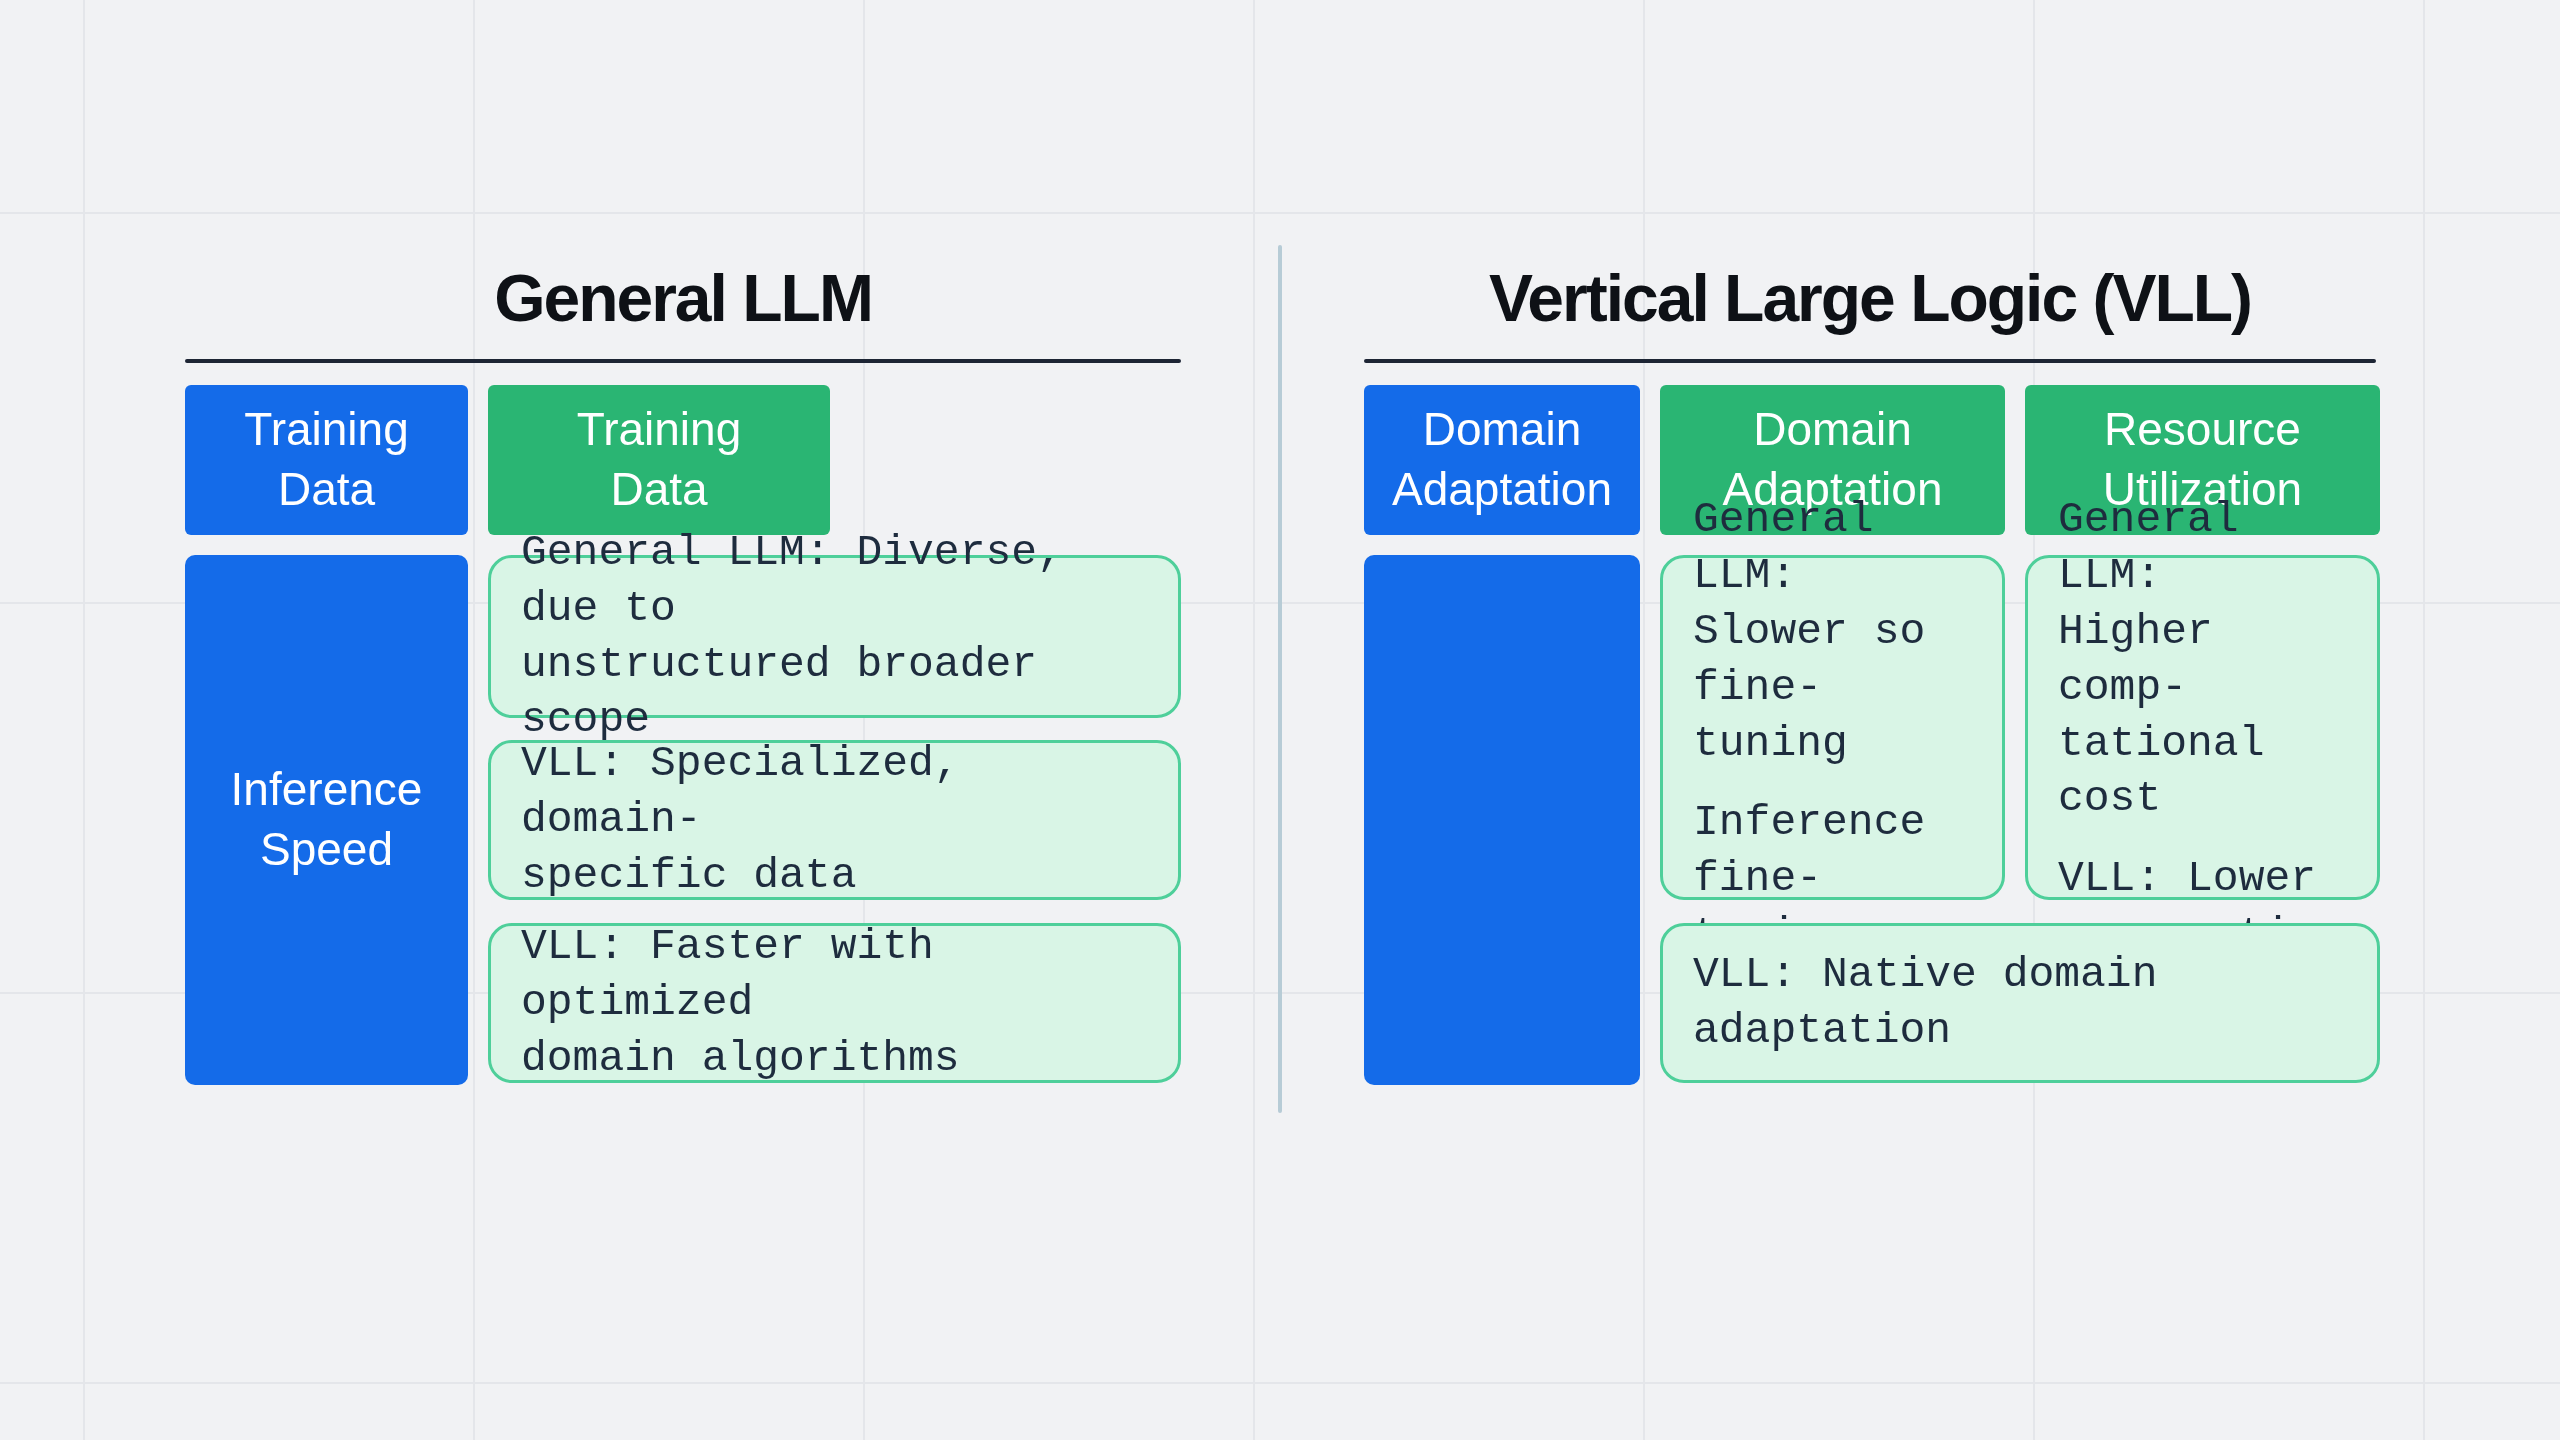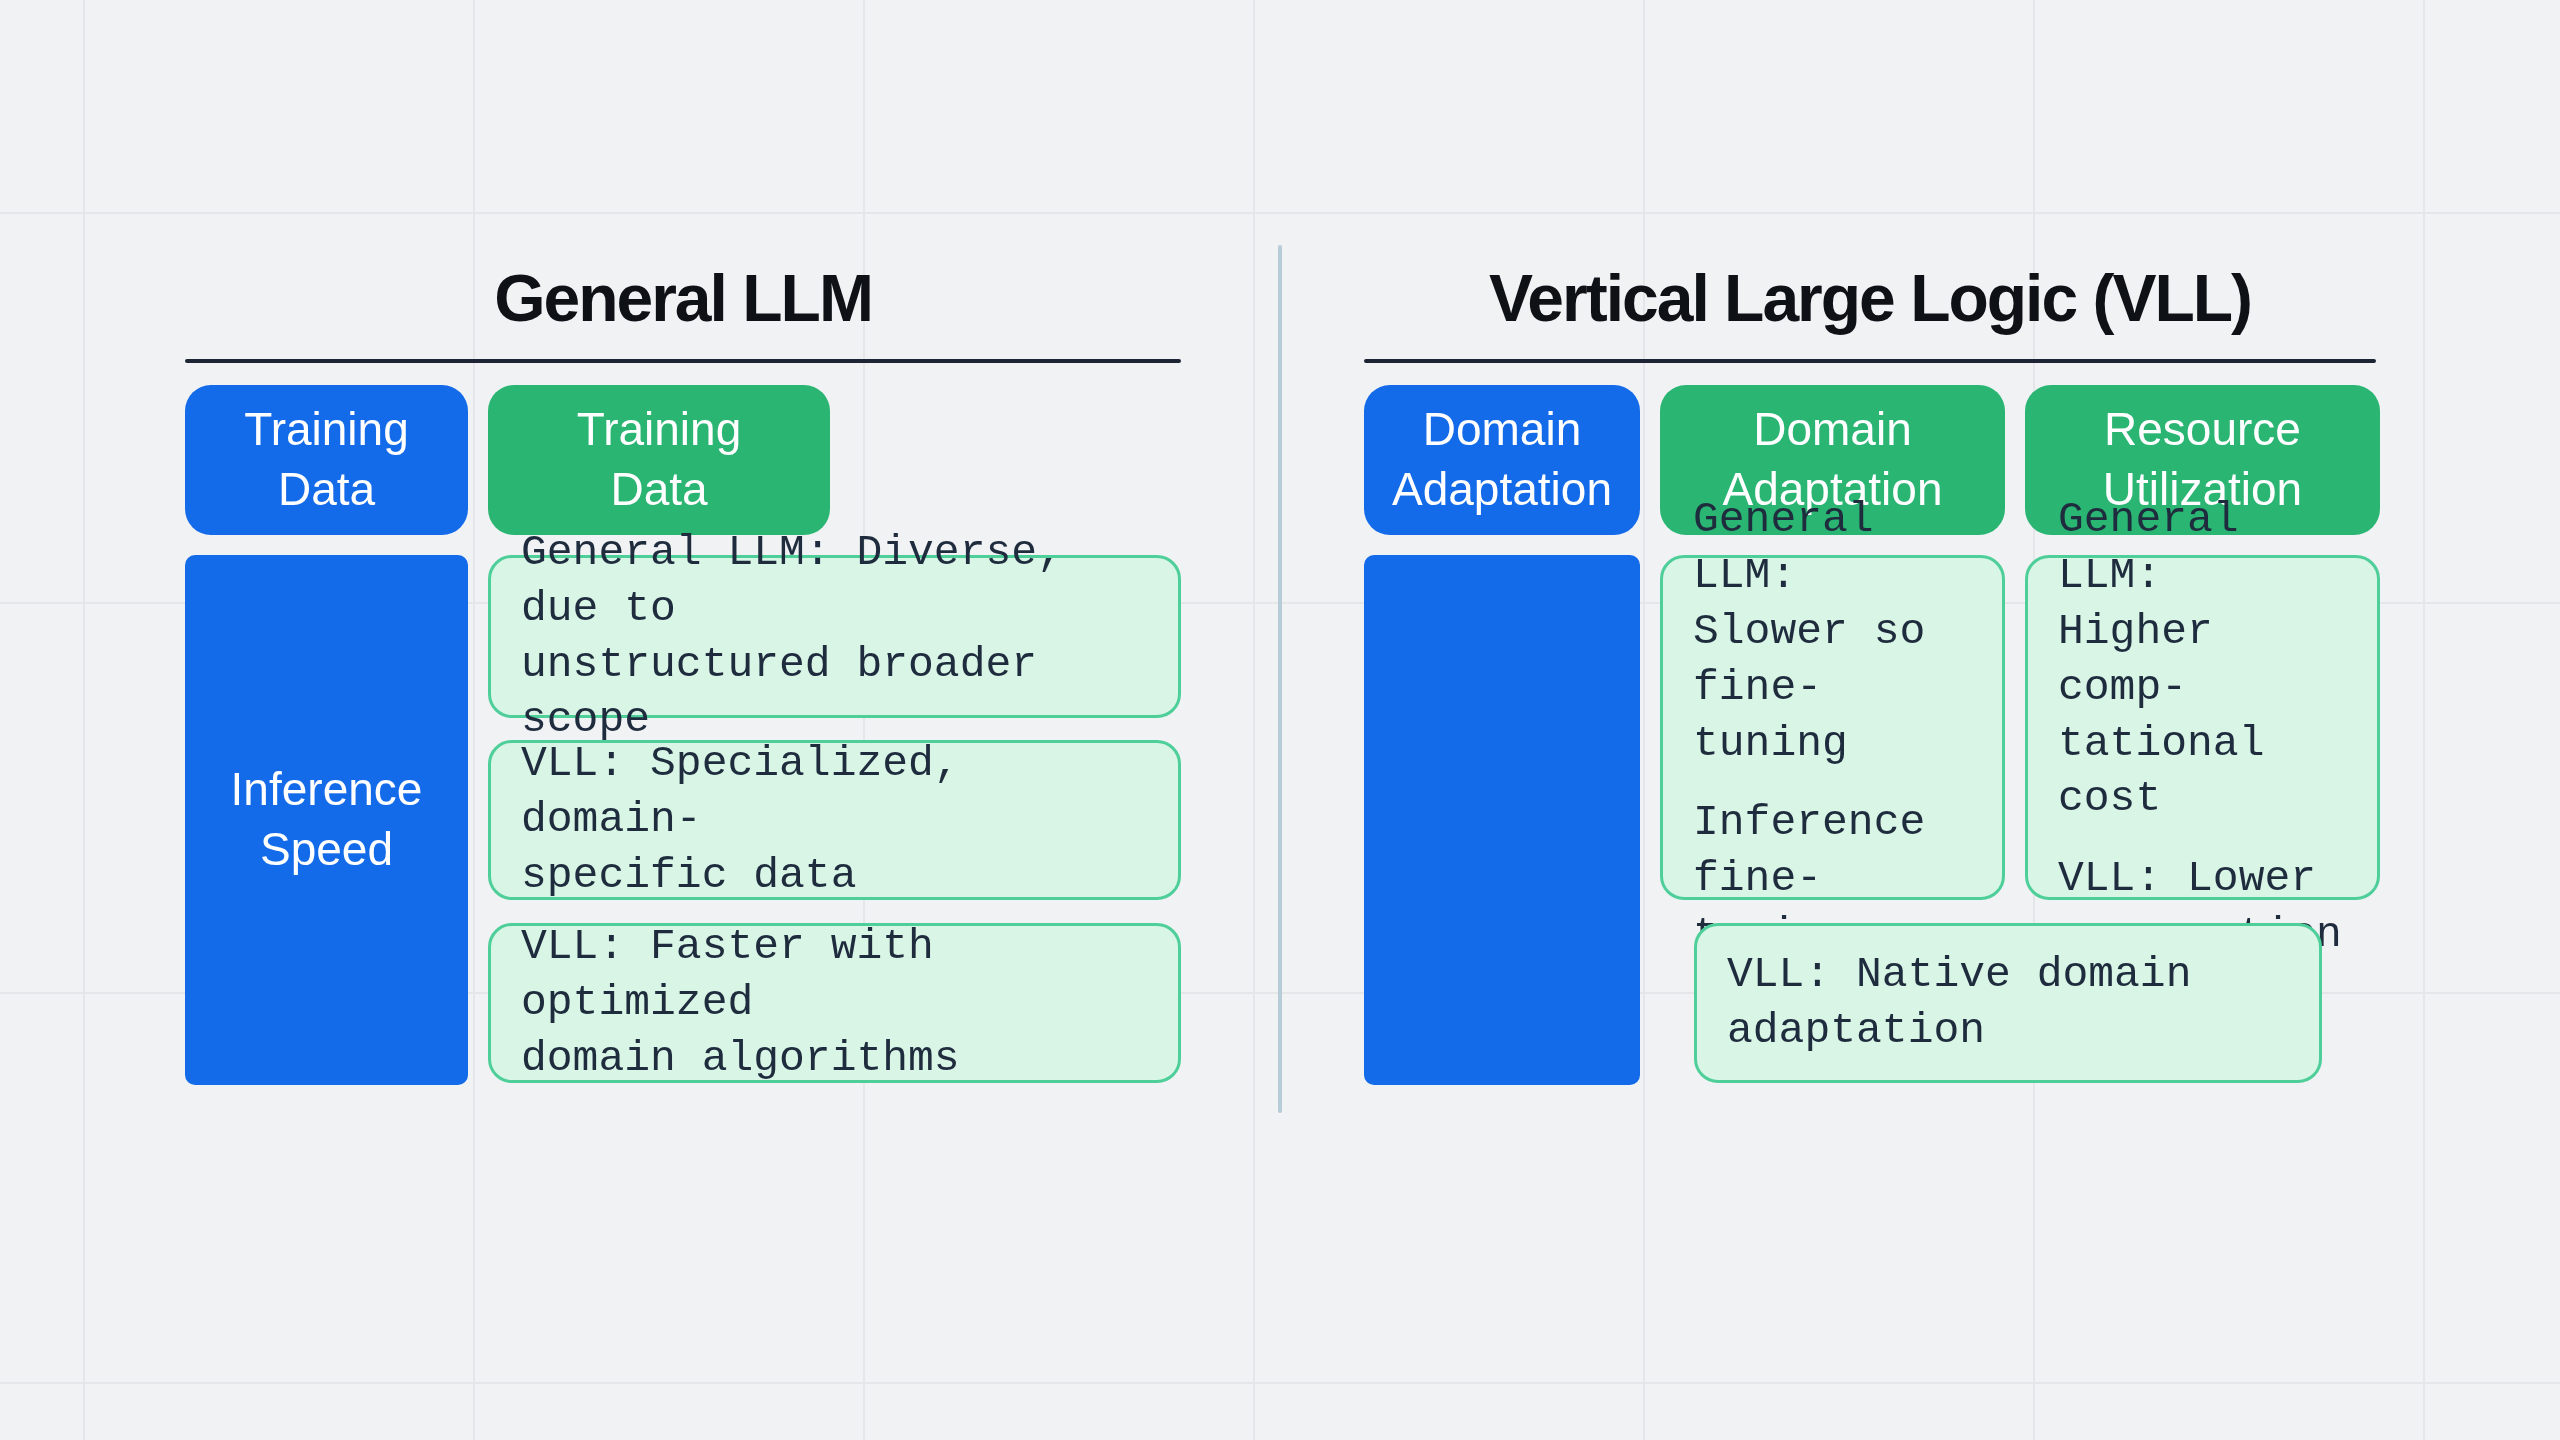--- a/index.html
+++ b/index.html
@@ -31,21 +31,21 @@
     text-align: center;
     line-height: 1.1;
     margin: 0;
   }
   .title-rule {
     height: 4px;
     background: var(--rule, #1d2534);
     border-radius: 2px;
   }
   .hdr-cell {
-    border-radius: 26px;
+    border-radius: 6px;
     display: flex;
     align-items: center;
     justify-content: center;
     text-align: center;
     color: var(--header-text, #ffffff);
     font-size: 46px;
     font-weight: 500;
     line-height: 1.3;
     white-space: pre-line;
   }
@@ -106,21 +106,21 @@
 
   
   .r-title { left: 1364px; top: 262px; width: 1012px; }
   .r-rule  { left: 1364px; top: 359px; width: 1012px; }
   .r-h0 { left: 1364px; top: 385px; width: 276px; height: 150px; }
   .r-h1 { left: 1660px; top: 385px; width: 345px; height: 150px; }
   .r-h2 { left: 2025px; top: 385px; width: 355px; height: 150px; }
   .r-rowhdr { left: 1364px; top: 555px; width: 276px; height: 530px; }
   .r-c0 { left: 1660px; top: 555px; width: 345px; height: 345px; }
   .r-c1 { left: 2025px; top: 555px; width: 355px; height: 345px; }
-  .r-c2 { left: 1660px; top: 923px; width: 628px; height: 160px; margin-left: 34px; }
+  .r-c2 { left: 1660px; top: 923px; width: 720px; height: 160px; }
 </style>
 </head>
 <body>
 
 <div class="stage">
 
   <div class="abs divider mid"></div>
 
   <h1 class="abs panel-title l-title">General LLM</h1>
   <div class="abs title-rule l-rule"></div>

